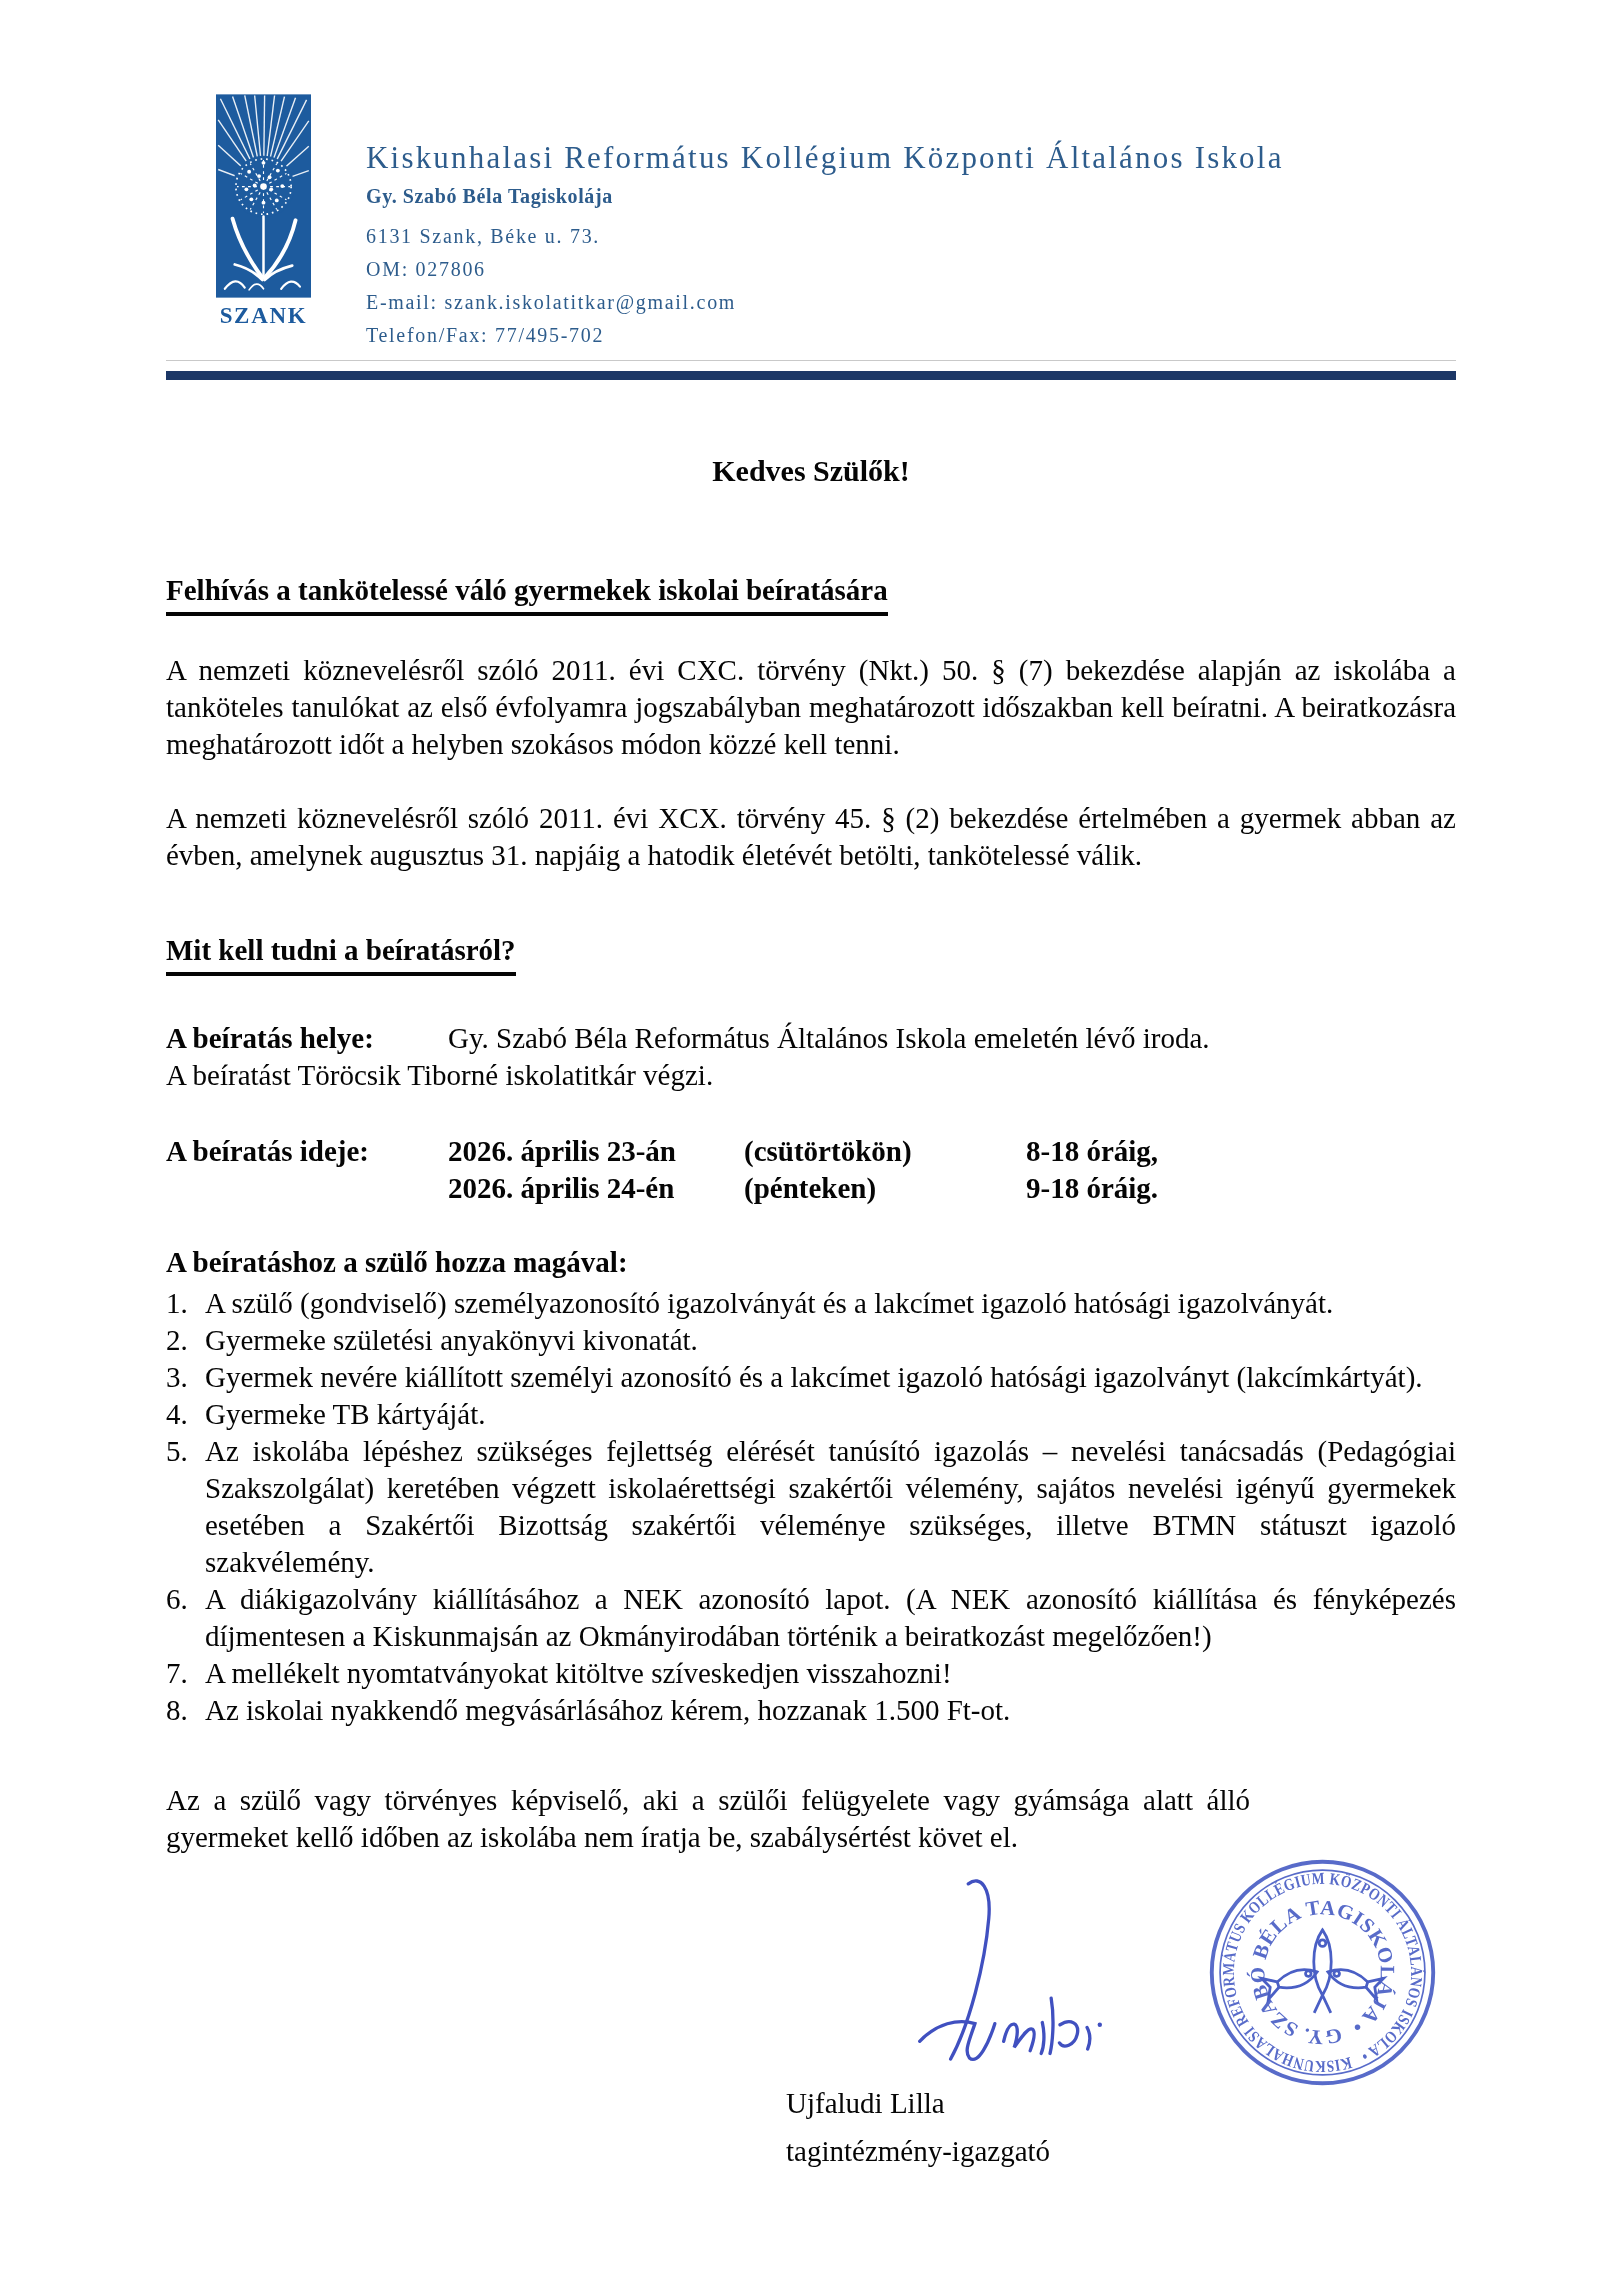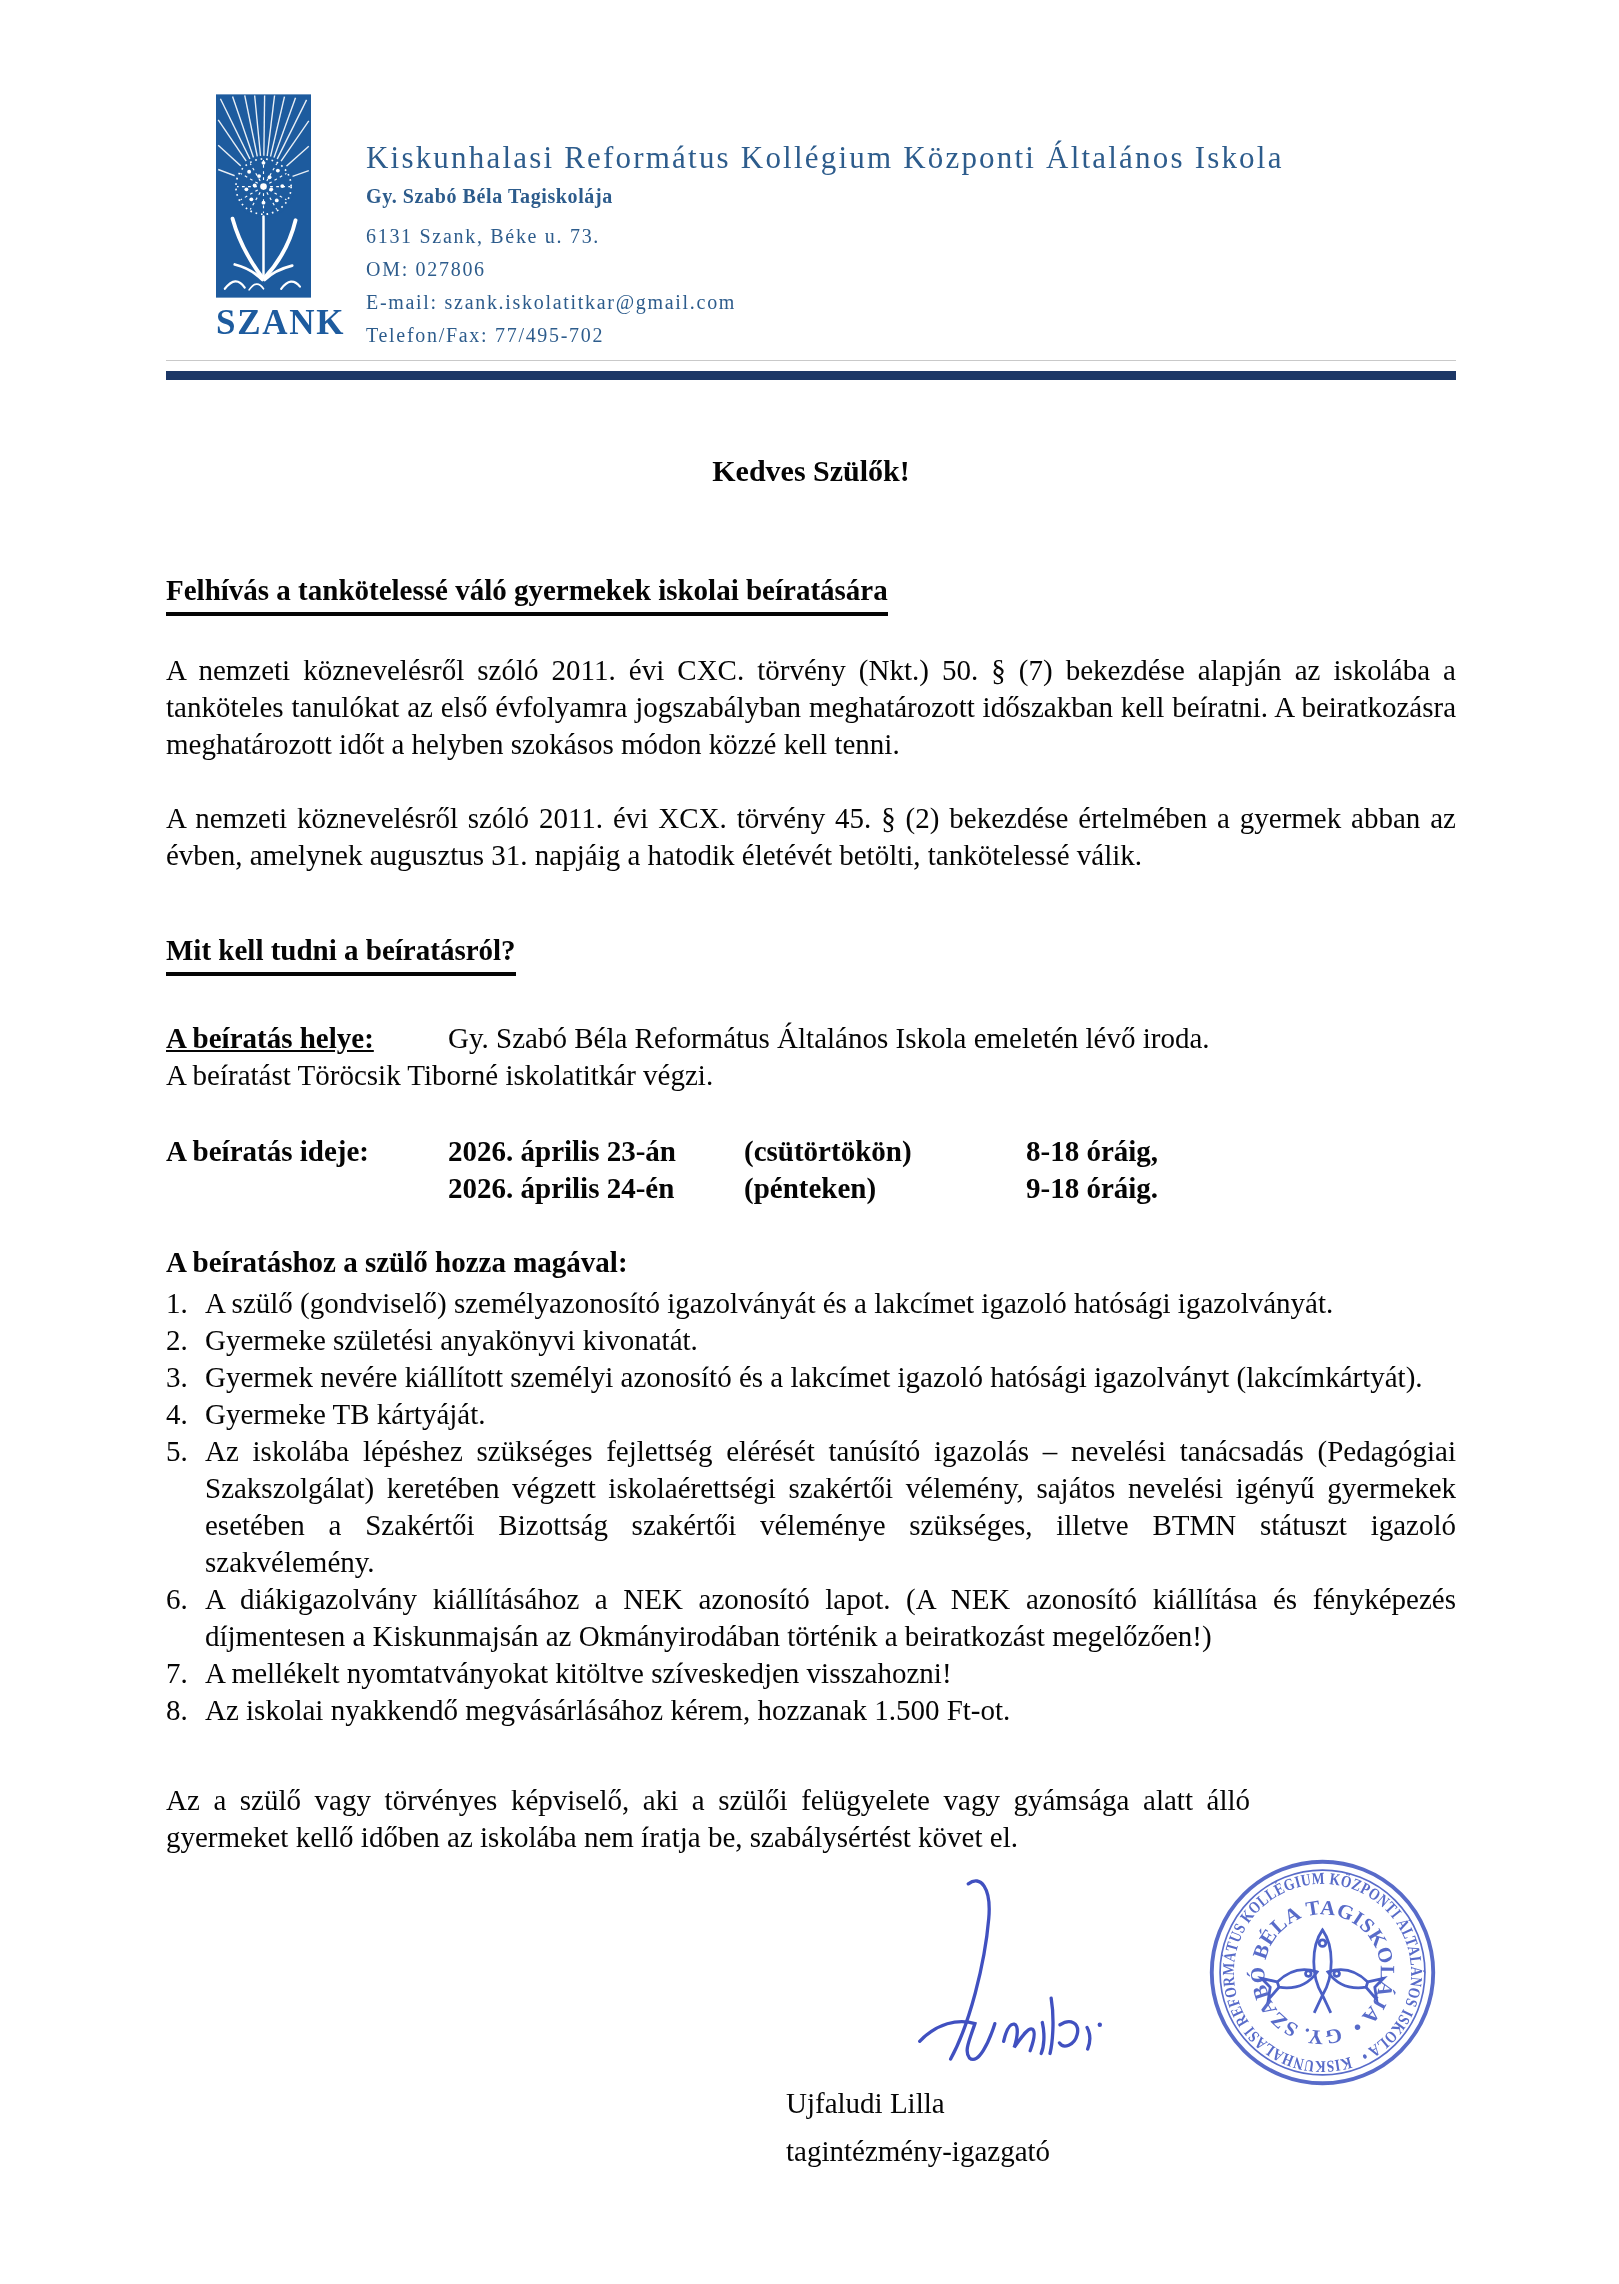--- a/index.html
+++ b/index.html
@@ -12,21 +12,21 @@
     --ink:#050505;
   }
   *{margin:0;padding:0;box-sizing:border-box;}
   html,body{background:#ffffff;}
   body{font-family:"Liberation Serif","DejaVu Serif",serif;color:var(--ink);}
   .page{position:relative;width:1620px;height:2284px;background:#ffffff;overflow:hidden;}
 
   
   .letterhead{display:flex;margin:94px 0 0 216px;}
   .logo-block{width:95px;flex:0 0 auto;text-align:center;}
-  .logo-caption{margin-top:3.3px;font-size:35px;font-weight:bold;letter-spacing:1.7px;color:var(--logo-blue);}
+  .logo-caption{margin-top:3.3px;font-size:23px;font-weight:bold;letter-spacing:1.7px;color:var(--logo-blue);}
   .lh-text{margin-left:55px;margin-top:2.2px;color:var(--header-blue);}
   .school-name{font-size:31px;font-weight:normal;letter-spacing:2.2px;white-space:nowrap;margin-top:44px;}
   .branch-name{font-size:20px;font-weight:bold;letter-spacing:0.6px;margin-top:8.9px;}
   .lh-line{font-size:20px;letter-spacing:1.7px;line-height:33px;}
   .lh-gap{margin-top:12px;}
 
   
   .rule{margin:7.7px 164px 0 166px;}
   .rule-thin{height:0;border-top:1.7px solid var(--rule-gray);}
   .rule-thick{height:8.9px;background:var(--rule-navy);margin-top:10px;}
@@ -34,21 +34,21 @@
   
   .content{margin:0 164px 12px 166px;font-size:29px;line-height:37px;}
   .justify{text-align:justify;text-justify:inter-word;}
   .salutation{margin-top:72px;font-size:30px;font-weight:bold;text-align:center;}
   .heading{margin-top:83px;}
   .heading span{display:inline-block;font-weight:bold;border-bottom:4.4px solid var(--ink);padding-bottom:3.3px;}
   .heading2{margin-top:58px;}
   .para1{margin-top:36px;}
   .para{margin-top:37px;}
   .place-row{margin-top:44px;}
-  .inline-label{display:inline-block;width:282px;font-weight:bold;text-decoration:underline;}
+  .inline-label{display:inline-block;width:282px;font-weight:bold;}
   .trow{margin-top:0;}
   .time-block{margin-top:39px;}
   .tcol{display:inline-block;font-weight:bold;}
   .tlabel{width:282px;}
   .tdate{width:296px;}
   .tday{width:282px;}
   .bring-heading{margin-top:37px;font-weight:bold;}
   .bring-list{margin-top:3.3px;}
   .li{position:relative;padding-left:39px;text-align:justify;text-justify:inter-word;}
   .li .num{position:absolute;left:0;top:0;}

